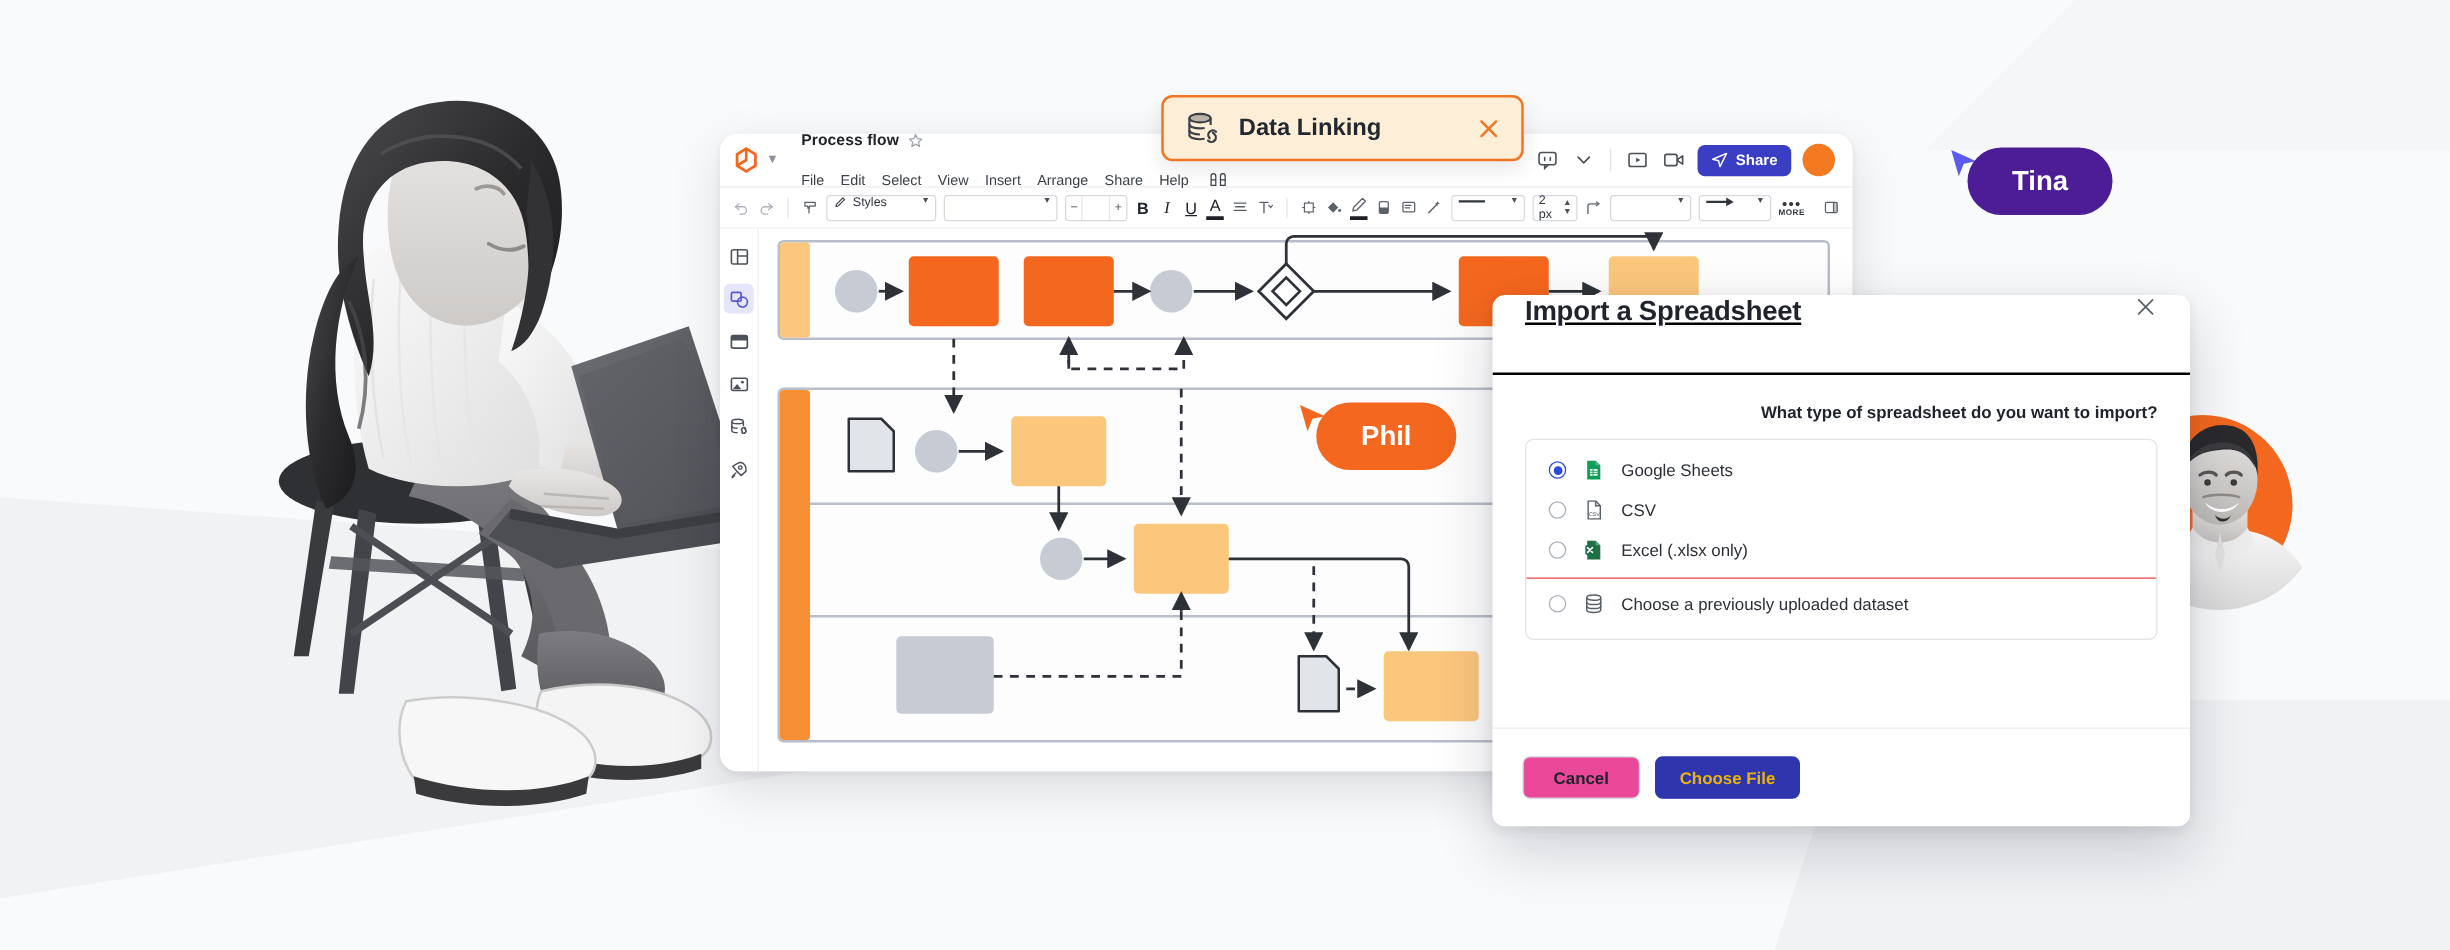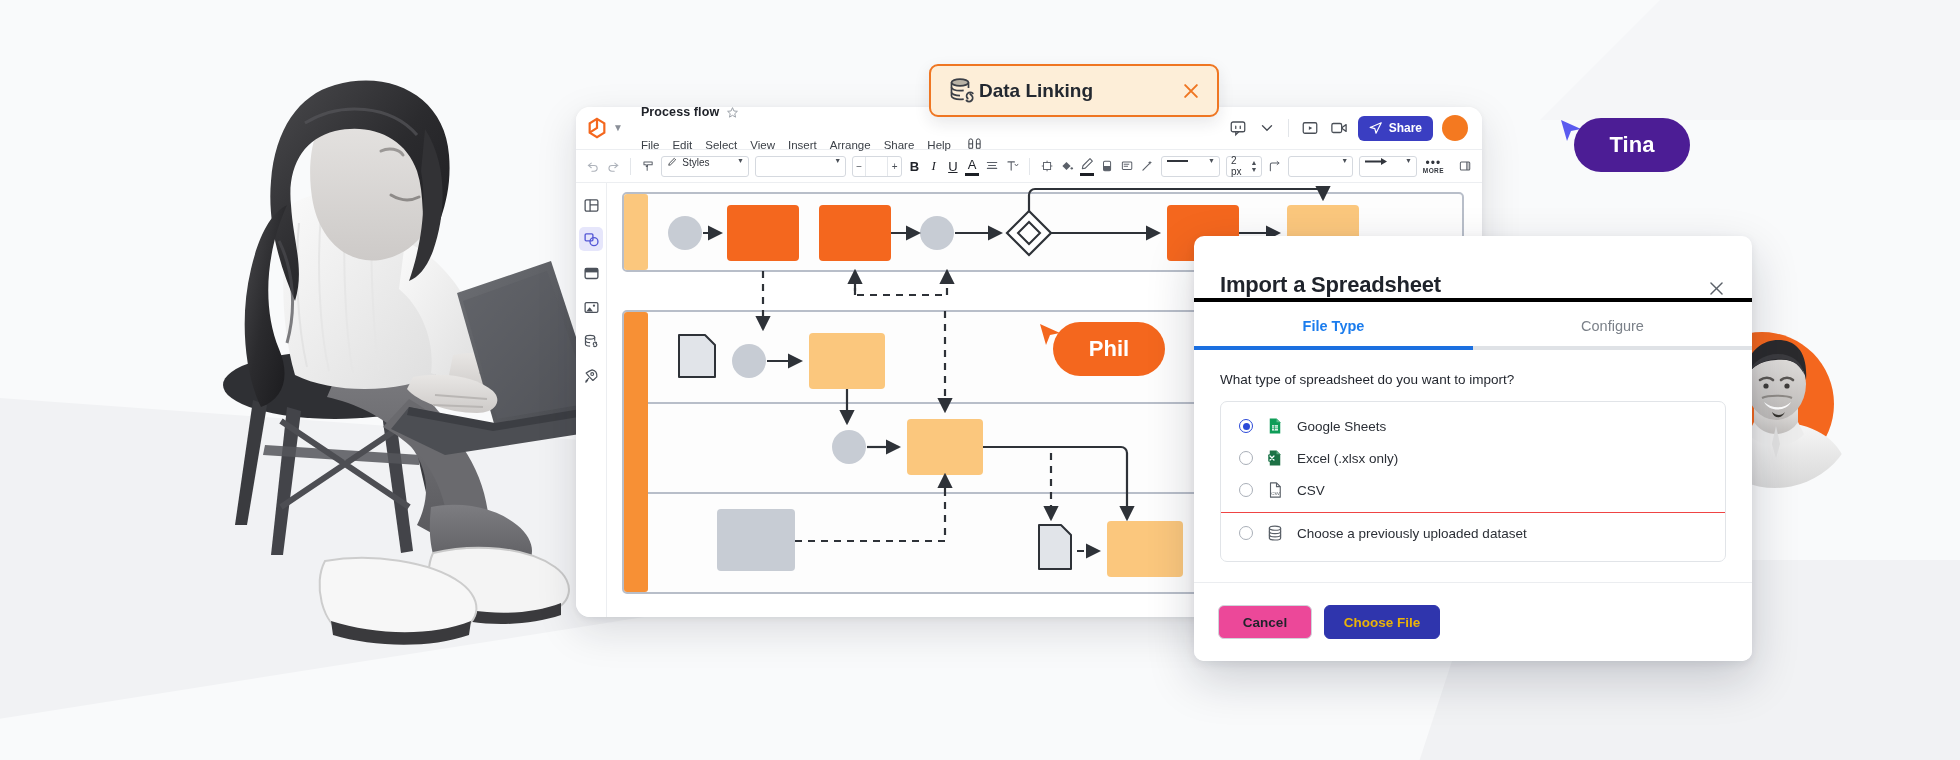--- a/index.html
+++ b/index.html
@@ -113,23 +113,23 @@
     width:24px;height:24px;border-radius:5px;display:flex;align-items:center;justify-content:center;
     color:#4c525b;cursor:pointer;
   }
   .rail-btn.active{background:#e6e6fb;color:#5558d6;}
   .rail-btn svg{width:17px;height:17px;display:block;}
   .canvas{flex:1 1 auto;position:relative;background:#fff;overflow:hidden;}
   .canvas svg{display:block;}
 
   
   .dl-badge{
-    position:absolute;left:929px;top:64px;width:290px;height:53px;
+    position:absolute;left:929px;top:76px;width:290px;height:53px;
     background:#fdeed8;border:2.5px solid #ef7622;border-radius:9px;
-    display:flex;align-items:center;gap:0;padding:0 16px;
+    display:flex;align-items:center;gap:12px;padding:0 16px;
     box-shadow:0 6px 16px rgba(30,30,40,.10);
     box-sizing:border-box;
   }
   .dl-badge .db-ic{width:32px;height:32px;display:block;flex:0 0 auto;}
   .dl-badge .db-txt{font-size:19px;font-weight:700;color:#232830;flex:1 1 auto;}
   .dl-badge .db-x{width:20px;height:20px;color:#ef7622;display:block;cursor:pointer;}
 
   .cursor-tag{position:absolute;display:flex;align-items:flex-start;}
   .cursor-tag .ptr{width:26px;height:26px;display:block;margin-right:-10px;}
   .cursor-tag .pill{
@@ -142,35 +142,35 @@
   #phil-tag .pill{background:#f4671e;width:112px;height:54px;font-size:22px;}
 
   
   .modal{
     position:absolute;left:1194px;top:236px;width:558px;height:425px;
     background:#fff;border-radius:10px;
     box-shadow:0 18px 48px rgba(16,20,40,.19),0 3px 10px rgba(16,20,40,.08);
     display:flex;flex-direction:column;overflow:hidden;
   }
   .m-head{
-    height:62px;display:flex;align-items:flex-end;padding:0 26px;justify-content:space-between;
-    border-bottom:4px solid #000000;flex:0 0 auto;
+    height:62px;display:flex;align-items:flex-start;padding:0 26px;justify-content:space-between;
+    border-bottom:2px solid #000000;flex:0 0 auto;text-decoration:underline;
   }
   .m-title{font-size:22px;font-weight:700;color:#1f232b;letter-spacing:-.2px;}
   .m-close{width:19px;height:19px;color:#5a6068;display:block;cursor:pointer;}
   .m-tabs{display:flex;height:48px;flex:0 0 auto;position:relative;}
   .m-tab{
     flex:1 1 50%;display:flex;align-items:center;justify-content:center;
     font-size:14.5px;color:#7b8189;cursor:pointer;position:relative;
   }
   .m-tab.active{color:#1b7ced;font-weight:700;}
   .m-tabline{position:absolute;left:0;right:0;bottom:0;height:4px;background:#dfe2e6;}
   .m-tabline .on{position:absolute;left:0;top:0;width:50%;height:100%;background:#1b6fe0;}
   .m-content{flex:1 1 auto;padding:22px 26px 0 26px;}
-  .m-q{font-size:13.5px;font-weight:400;color:#1f232b;margin:0 0 14px 0;}
+  .m-q{font-size:13.5px;font-weight:700;color:#1f232b;margin:0 0 14px 0;text-align:right;}
   .opt-box{border:1px solid #e1e4e8;border-radius:7px;overflow:hidden;}
   .opt{display:flex;align-items:center;gap:13px;height:32px;padding:0 18px;cursor:pointer;}
   .opt.divider-top{border-top:1px solid #ef4444;margin-top:6px;padding-top:0;height:40px;}
   .radio{
     width:14px;height:14px;border-radius:50%;border:1.6px solid #a9afb8;flex:0 0 auto;
     display:flex;align-items:center;justify-content:center;box-sizing:border-box;background:#fff;
   }
   .radio.on{border-color:#2b49d8;}
   .radio.on::after{content:"";width:7px;height:7px;border-radius:50%;background:#2b49d8;}
   .opt-ic{width:18px;height:18px;flex:0 0 auto;display:block;}
@@ -617,27 +617,20 @@
   </div>
 
   <div class="modal">
     <div class="m-head">
       <span class="m-title">Import a Spreadsheet</span>
       <svg class="m-close" viewBox="0 0 24 24">
         <path d="M5 5 L19 19 M19 5 L5 19" stroke="currentColor" stroke-width="1.8" stroke-linecap="round"></path>
       </svg>
     </div>
 
-    <div class="m-tabs">
-      <div class="m-tab active">File Type</div>
-      <div class="m-tab">Configure</div>
-      <div class="m-tabline">
-        <div class="on"></div>
-      </div>
-    </div>
 
     <div class="m-content">
       <p class="m-q">What type of spreadsheet do you want to import?</p>
 
       <div class="opt-box">
         <div class="opt-spacer"></div>
 
         <div class="opt">
           <span class="radio on"></span>
           <svg class="opt-ic" viewBox="0 0 24 24">
@@ -645,36 +638,36 @@
             <path d="M14 2 l5 5 h-5 Z" fill="#57bb8a"></path>
             <rect x="8" y="11" width="8" height="7" fill="#ffffff"></rect>
             <path d="M8 13.3 h8 M8 15.6 h8 M11.3 11 v7" stroke="#0f9d58" stroke-width="1"></path>
           </svg>
           <span class="opt-lbl">Google Sheets</span>
         </div>
 
         <div class="opt">
           <span class="radio"></span>
           <svg class="opt-ic" viewBox="0 0 24 24">
+            <path d="M6 2.5 h8 l5 5 v14 H6 Z" fill="#ffffff" stroke="#5a6068" stroke-width="1.5" stroke-linejoin="round"></path>
+            <path d="M14 2.5 v5 h5" fill="none" stroke="#5a6068" stroke-width="1.5"></path>
+            <text x="7" y="18.5" font-family="Liberation Sans, sans-serif" font-size="5.6" fill="#4a5058">CSV</text>
+          </svg>
+          <span class="opt-lbl">CSV</span>
+        </div>
+
+        <div class="opt">
+          <span class="radio"></span>
+          <svg class="opt-ic" viewBox="0 0 24 24">
             <path d="M5 2 h9 l5 5 v15 H5 Z" fill="#1e7145"></path>
             <path d="M14 2 l5 5 h-5 Z" fill="#5da880"></path>
             <rect x="3" y="7" width="10" height="10" rx="1.4" fill="#177245"></rect>
             <path d="M5.4 9.4 L10.6 14.6 M10.6 9.4 L5.4 14.6" stroke="#ffffff" stroke-width="1.7" stroke-linecap="round"></path>
           </svg>
           <span class="opt-lbl">Excel (.xlsx only)</span>
-        </div>
-
-        <div class="opt">
-          <span class="radio"></span>
-          <svg class="opt-ic" viewBox="0 0 24 24">
-            <path d="M6 2.5 h8 l5 5 v14 H6 Z" fill="#ffffff" stroke="#5a6068" stroke-width="1.5" stroke-linejoin="round"></path>
-            <path d="M14 2.5 v5 h5" fill="none" stroke="#5a6068" stroke-width="1.5"></path>
-            <text x="7" y="18.5" font-family="Liberation Sans, sans-serif" font-size="5.6" fill="#4a5058">CSV</text>
-          </svg>
-          <span class="opt-lbl">CSV</span>
         </div>
 
         <div class="opt divider-top">
           <span class="radio"></span>
           <svg class="opt-ic" viewBox="0 0 24 24">
             <ellipse cx="12" cy="5.5" rx="7.5" ry="2.8" fill="none" stroke="#5a6068" stroke-width="1.6"></ellipse>
             <path d="M4.5 5.5 V18.5 c0 1.6 3.4 2.8 7.5 2.8 s7.5 -1.2 7.5 -2.8 V5.5" fill="none" stroke="#5a6068" stroke-width="1.6"></path>
             <path d="M4.5 10 c0 1.6 3.4 2.8 7.5 2.8 s7.5 -1.2 7.5 -2.8" fill="none" stroke="#5a6068" stroke-width="1.6"></path>
             <path d="M4.5 14.3 c0 1.6 3.4 2.8 7.5 2.8 s7.5 -1.2 7.5 -2.8" fill="none" stroke="#5a6068" stroke-width="1.6"></path>
           </svg>

